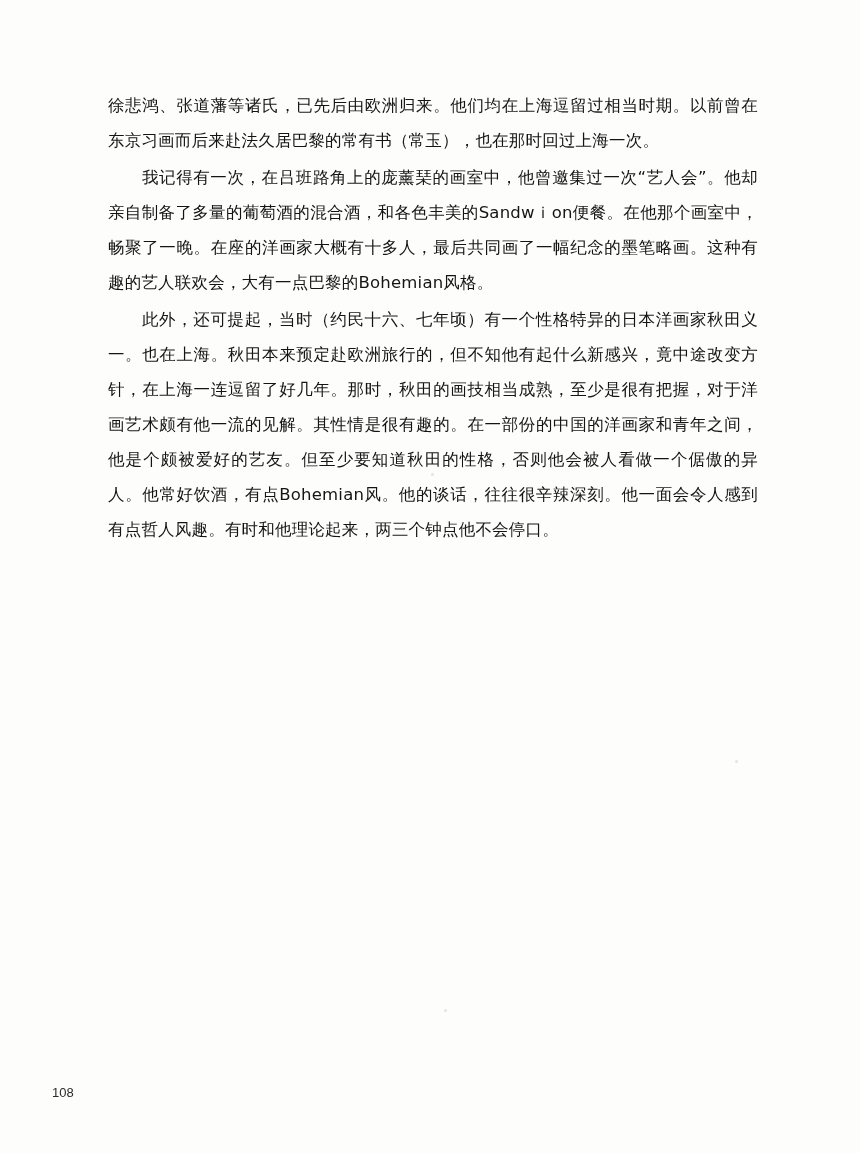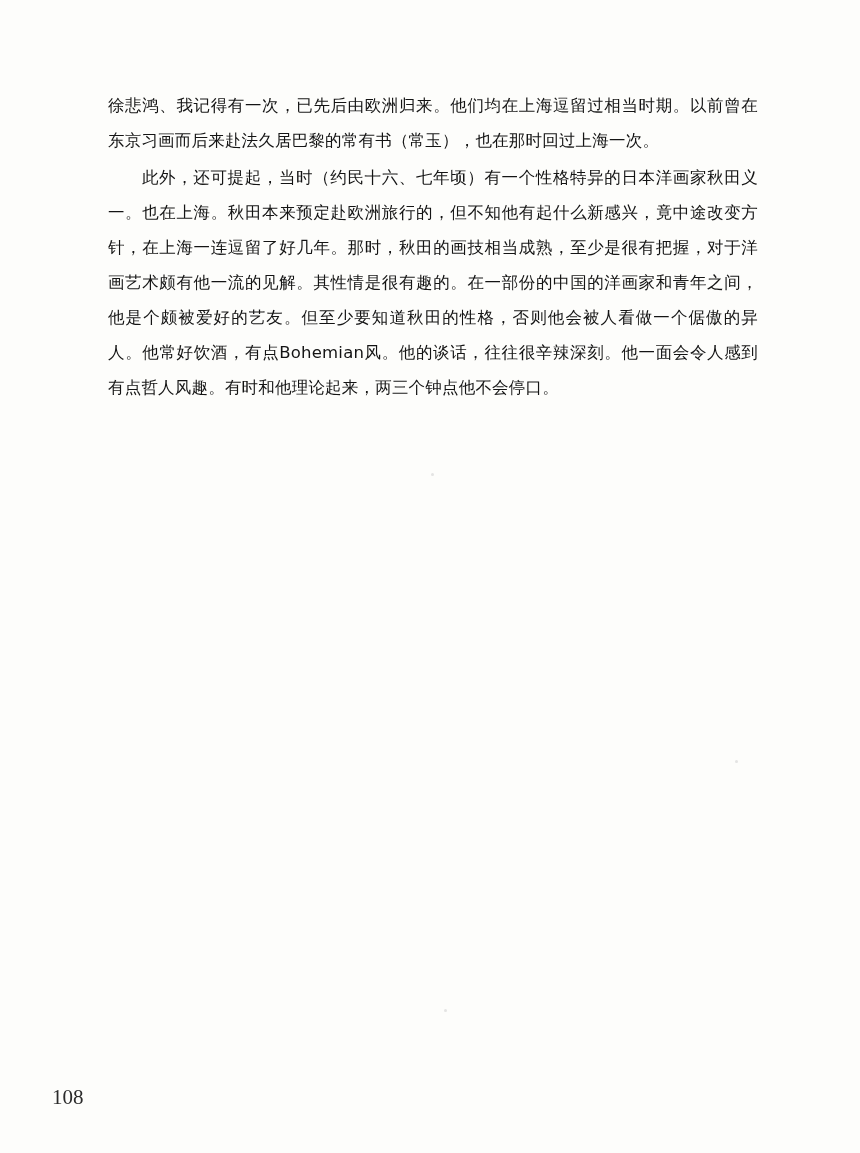--- a/index.html
+++ b/index.html
@@ -39,39 +39,40 @@
     color: #141414;
     text-indent: 0;
   }
   p.indent {
     text-indent: 34px;
   }
   .page-number {
     position: absolute;
     left: 52px;
     top: 1085px;
-    font-size: 21px;
+    font-size: 13px;
     color: #2b2b2b;
-    font-family: Liberation Serif, serif;
+    font-family: Liberation Sans, sans-serif;
   }
   
   .speck {
     position: absolute;
     background: #cfcfcf;
     border-radius: 50%;
     opacity: 0.55;
   }
 </style>
 </head>
 <body>
 
 <div class="page">
 
   <div class="content">
-    <p class="para">徐悲鸿、我记得有一次，已先后由欧洲归来。他们均在上海逗留过相当时期。以前曾在东京习画而后来赴法久居巴黎的常有书（常玉），也在那时回过上海一次。</p>
+    <p class="para">徐悲鸿、张道藩等诸氏，已先后由欧洲归来。他们均在上海逗留过相当时期。以前曾在东京习画而后来赴法久居巴黎的常有书（常玉），也在那时回过上海一次。</p>
+    <p class="para indent">我记得有一次，在吕班路角上的庞薰琹的画室中，他曾邀集过一次“艺人会”。他却亲自制备了多量的葡萄酒的混合酒，和各色丰美的Sandwｉon便餐。在他那个画室中，畅聚了一晚。在座的洋画家大概有十多人，最后共同画了一幅纪念的墨笔略画。这种有趣的艺人联欢会，大有一点巴黎的Bohemian风格。</p>
     <p class="para indent">此外，还可提起，当时（约民十六、七年顷）有一个性格特异的日本洋画家秋田义一。也在上海。秋田本来预定赴欧洲旅行的，但不知他有起什么新感兴，竟中途改变方针，在上海一连逗留了好几年。那时，秋田的画技相当成熟，至少是很有把握，对于洋画艺术颇有他一流的见解。其性情是很有趣的。在一部份的中国的洋画家和青年之间，他是个颇被爱好的艺友。但至少要知道秋田的性格，否则他会被人看做一个倨傲的异人。他常好饮酒，有点Bohemian风。他的谈话，往往很辛辣深刻。他一面会令人感到有点哲人风趣。有时和他理论起来，两三个钟点他不会停口。</p>
   </div>
 
   <div class="page-number">108</div>
 
   <div class="speck" style="left:431px; top:473px; width:3px; height:3px;"></div>
   <div class="speck" style="left:735px; top:760px; width:3px; height:3px;"></div>
   <div class="speck" style="left:444px; top:1009px; width:3px; height:3px;"></div>
 </div>
 

